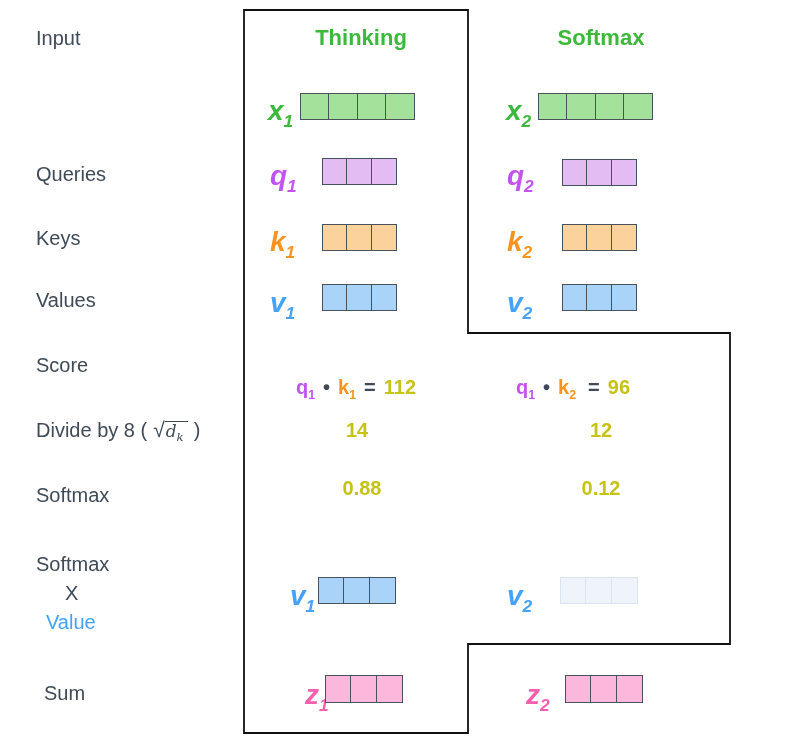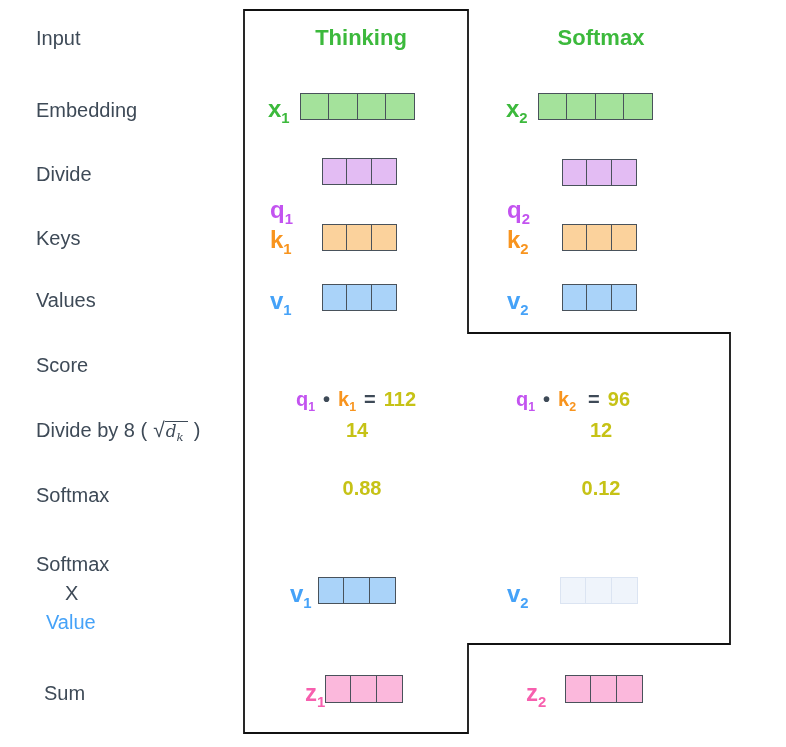--- a/index.html
+++ b/index.html
@@ -23,25 +23,25 @@
     padding:1px 4px 0 1px;margin-right:6px;line-height:1.05;
   }
   .dkwrap sub{font-size:0.7em;font-style:italic;}
   
   .colheader{
     position:absolute;z-index:2;transform:translateX(-50%);
     font-size:22px;font-weight:700;color:var(--green);white-space:nowrap;text-align:right;
   }
   
   .vlabel{
-    position:absolute;z-index:2;font-size:24px;font-weight:700;white-space:nowrap;
+    position:absolute;z-index:2;font-size:28px;font-weight:700;white-space:nowrap;font-style:italic;
   }
   .vlabel sub, .scoreline sub{font-size:0.62em;font-weight:700;}
   .green-t{color:var(--green);}
-  .purple-t{color:var(--purple);margin-top:36px;}
+  .purple-t{color:var(--purple);}
   .orange-t{color:var(--orange);}
   .blue-t{color:var(--blue);}
   .pink-t{color:var(--pink);margin-left:14px;}
   .slate-t{color:var(--slate);}
   .olive-t{color:var(--olive);margin-top:24px;}
   
   .vec{position:absolute;z-index:2;display:flex;}
   .vec i{
     display:block;width:26px;height:27px;box-sizing:border-box;
     border:1.6px solid var(--cellBorder);margin-left:-1.6px;
@@ -70,22 +70,21 @@
 </head>
 <body>
 
 <div id="canvas">
 
   <svg id="outline-svg" width="786" height="747">
     <polygon id="outline-poly" points="244,10 468,10 468,333 730,333 730,644 468,644 468,733 244,733" fill="none" stroke-width="1.8" stroke="#111111"></polygon>
   </svg>
 
   <div class="llabel" style="left:36px;top:26px">Input</div>
-  <div class="llabel" style="left:36px;top:98px">Embedding</div>
-  <div class="llabel" style="left:36px;top:162px">Divide</div>
+  <div class="llabel" style="left:36px;top:162px">Queries</div>
   <div class="llabel" style="left:36px;top:226px">Keys</div>
   <div class="llabel" style="left:36px;top:288px">Values</div>
   <div class="llabel" style="left:36px;top:353px">Score</div>
 
   <div class="llabel" style="left:36px;top:417px">
     <span>Divide by 8 (</span><span class="sqrt">√</span><span class="dkwrap"><span>d</span><sub>k</sub></span><span>)</span>
   </div>
 
   <div class="llabel" style="left:36px;top:483px">Softmax</div>
 

